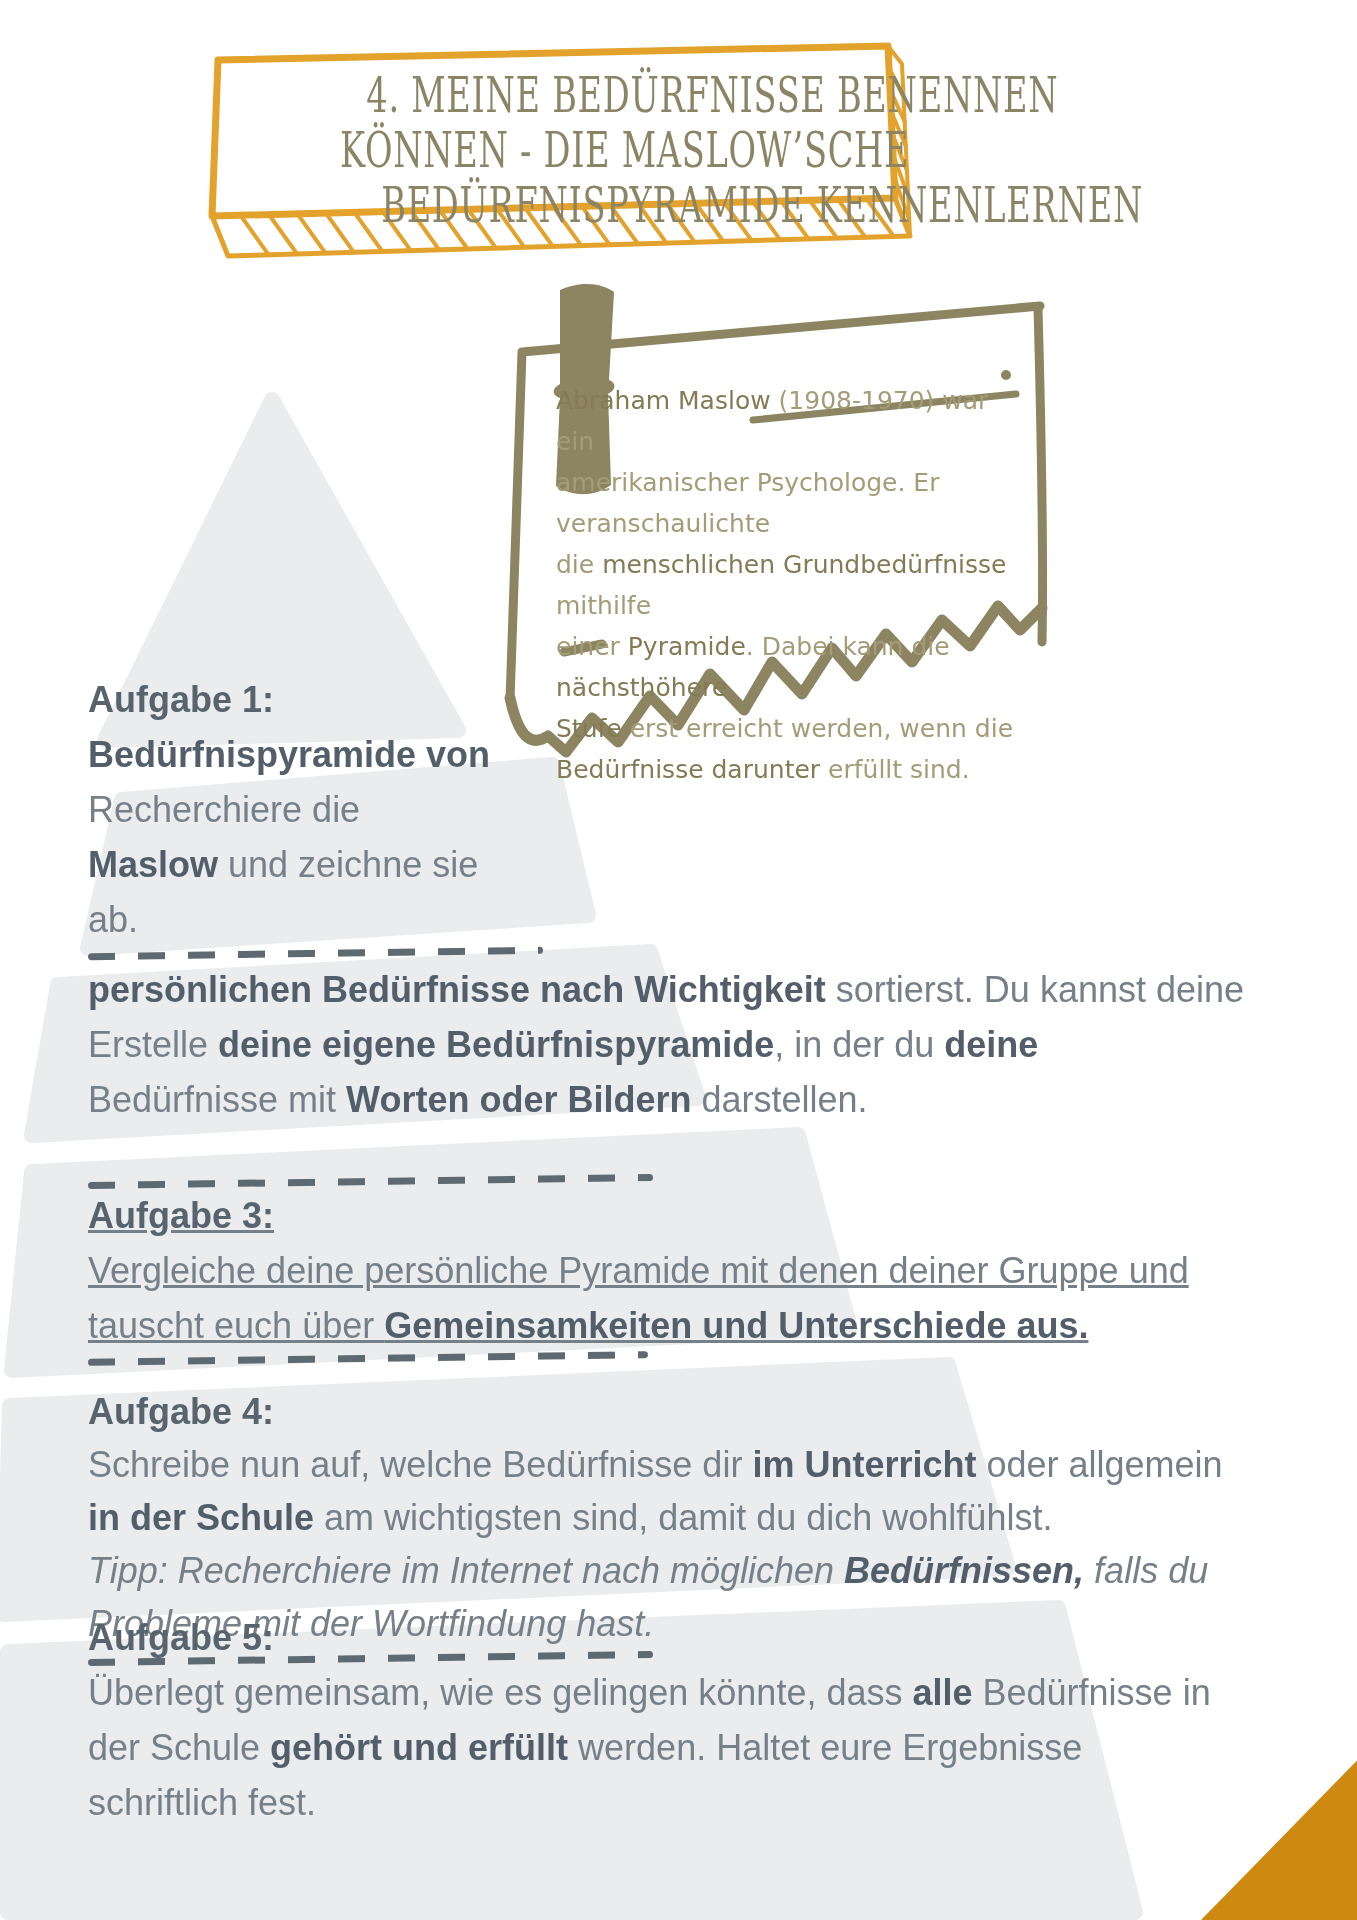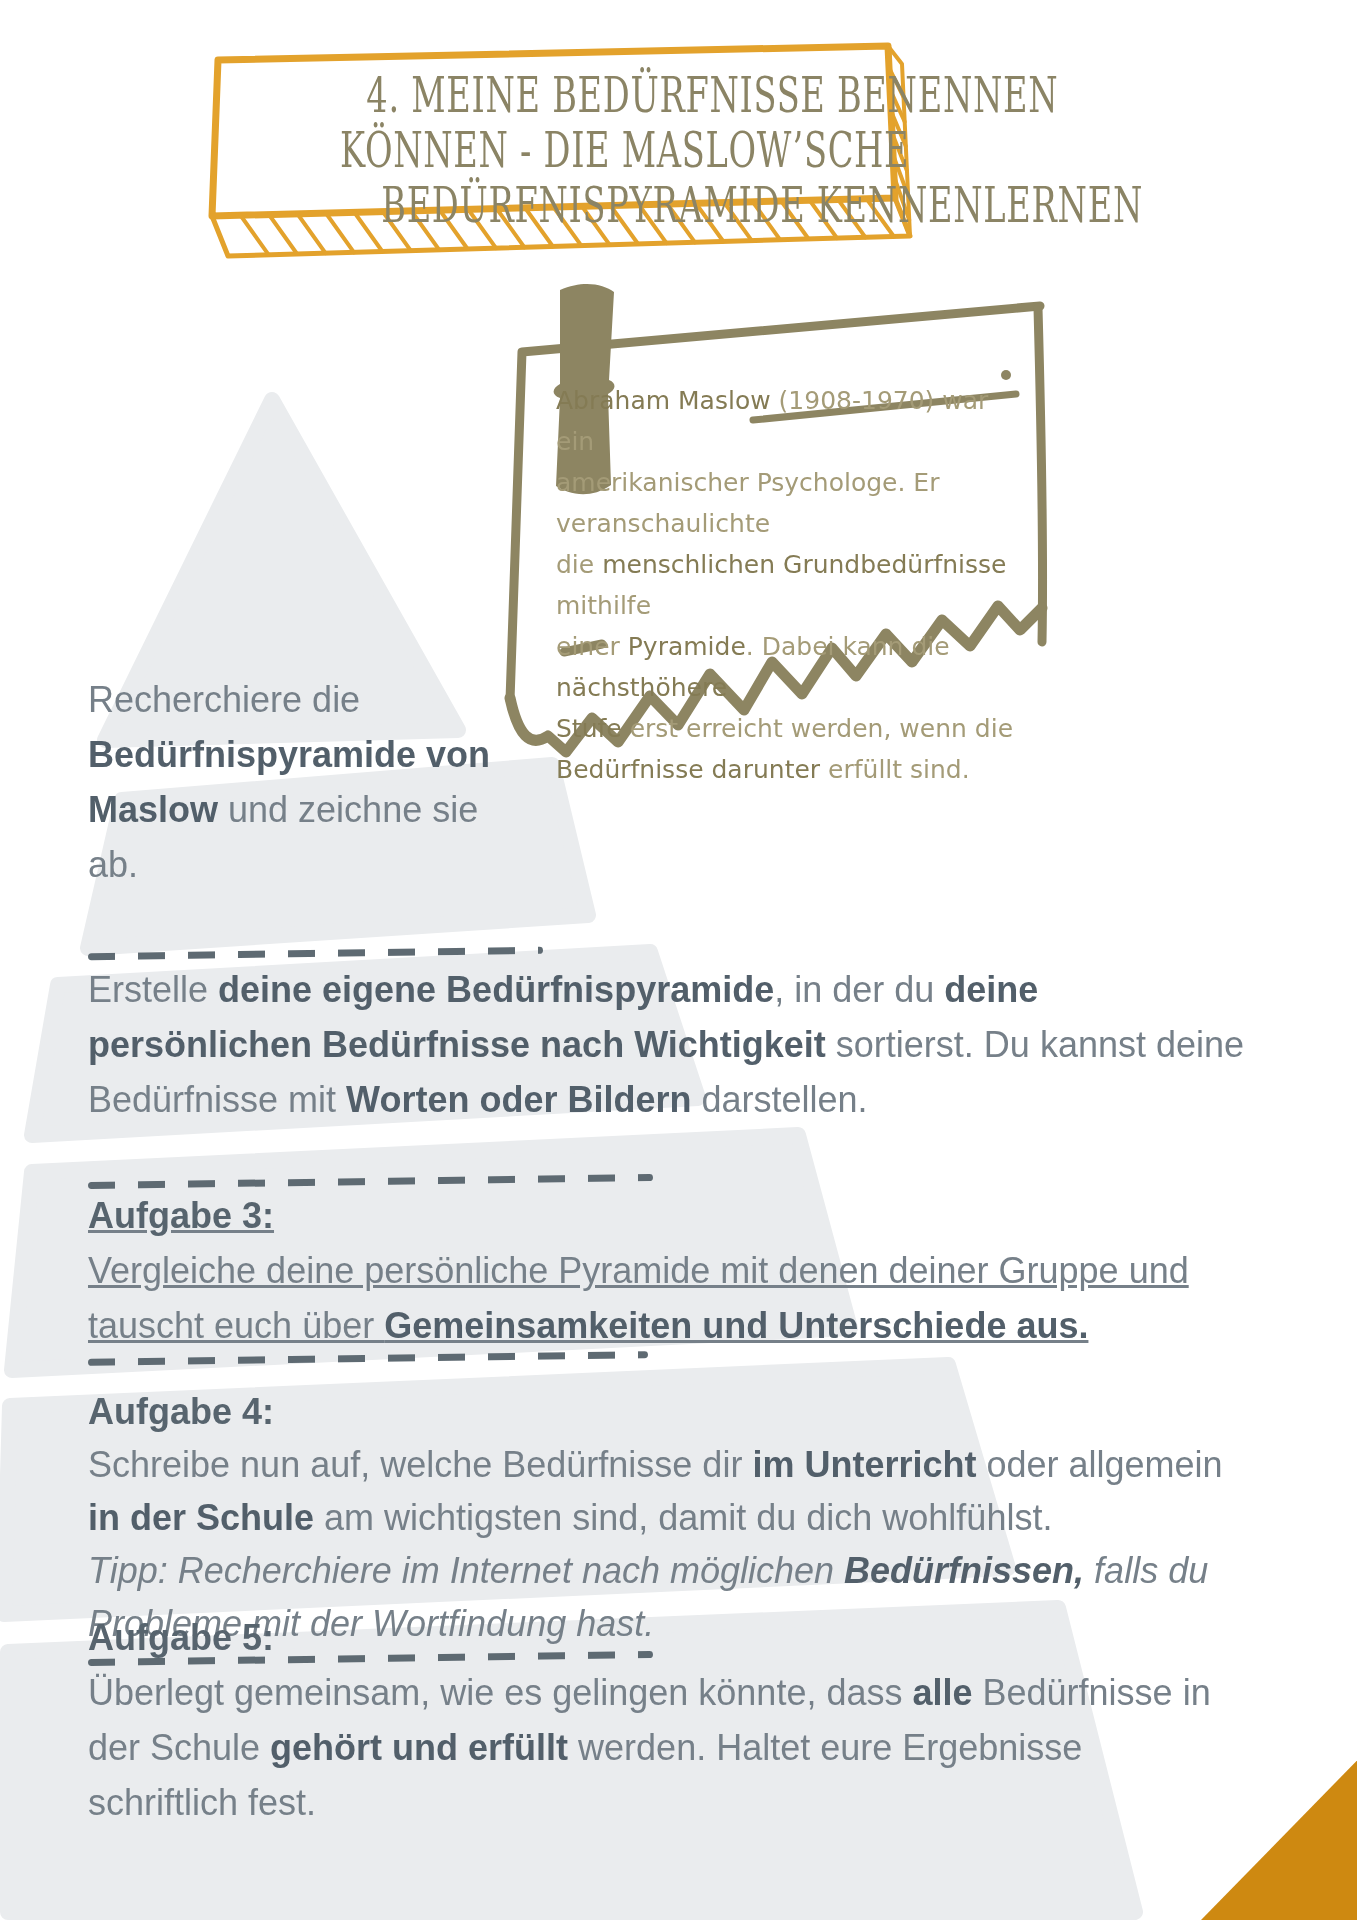--- a/index.html
+++ b/index.html
@@ -136,31 +136,32 @@
         <div class="tline"><span class="seg-b">Abraham Maslow</span><span> (1908-1970) war ein</span></div>
         <div class="tline"><span>amerikanischer Psychologe. Er veranschaulichte</span></div>
         <div class="tline"><span>die </span><span class="seg-b">menschlichen Grundbedürfnisse</span><span> mithilfe</span></div>
         <div class="tline"><span>einer </span><span class="seg-b">Pyramide</span><span>. Dabei kann die </span><span class="seg-b">nächsthöhere</span></div>
         <div class="tline"><span class="seg-b">Stufe</span><span> erst erreicht werden, wenn die</span></div>
         <div class="tline"><span class="seg-b">Bedürfnisse darunter</span><span> erfüllt sind.</span></div>
       </div>
   </div>
 
   <div class="task" id="task-1">
+    <div class="task-heading">Aufgabe 1:</div>
     <div class="task-body">
+        <div class="tline"><span class="seg-b">Bedürfnispyramide von</span></div>
         <div class="tline"><span>Recherchiere die</span></div>
-        <div class="tline"><span class="seg-b">Bedürfnispyramide von</span></div>
         <div class="tline"><span class="seg-b">Maslow</span><span> und zeichne sie</span></div>
         <div class="tline"><span>ab.</span></div>
       </div>
   </div>
   <div class="task" id="task-2">
     <div class="task-body">
+        <div class="tline"><span class="seg-b">persönlichen Bedürfnisse nach Wichtigkeit</span><span> sortierst. Du kannst deine</span></div>
         <div class="tline"><span>Erstelle </span><span class="seg-b">deine eigene Bedürfnispyramide</span><span>, in der du </span><span class="seg-b">deine</span></div>
-        <div class="tline"><span class="seg-b">persönlichen Bedürfnisse nach Wichtigkeit</span><span> sortierst. Du kannst deine</span></div>
         <div class="tline"><span>Bedürfnisse mit </span><span class="seg-b">Worten oder Bildern</span><span> darstellen.</span></div>
       </div>
   </div>
   <div class="task" id="task-3">
     <div class="task-heading">Aufgabe 3:</div>
     <div class="task-body">
         <div class="tline"><span>Vergleiche deine persönliche Pyramide mit denen deiner Gruppe und</span></div>
         <div class="tline"><span>tauscht euch über </span><span class="seg-b">Gemeinsamkeiten und Unterschiede aus.</span></div>
       </div>
   </div>

